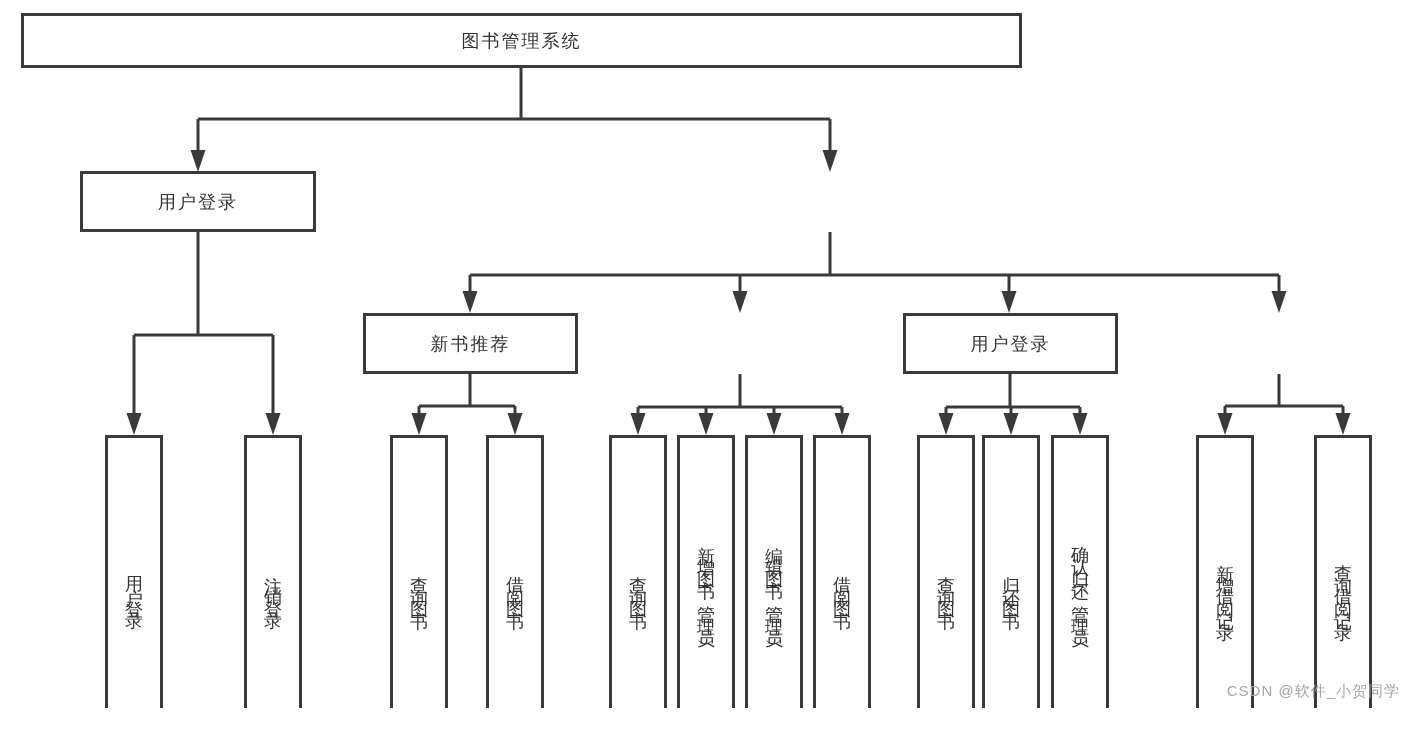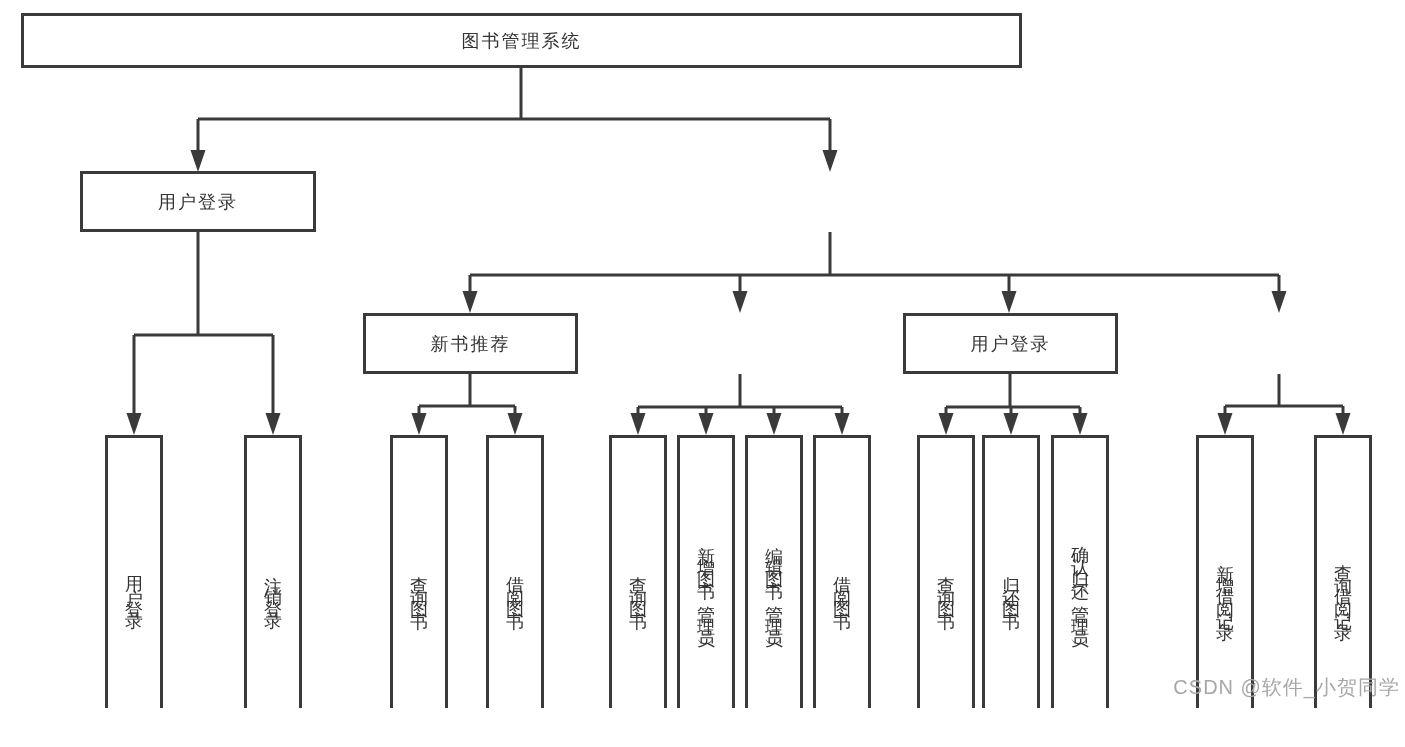--- a/index.html
+++ b/index.html
@@ -82,21 +82,21 @@
   .l-borrow-book-2{left:813px;}
   .l-query-book-3{left:917px;}
   .l-return-book{left:982px;}
   .l-confirm-return{left:1051px;}
   .l-add-record{left:1196px;}
   .l-query-record{left:1314px;}
   .watermark{
     position:absolute;
     right:5px;
     bottom:7px;
-    font-size:20px;
+    font-size:15px;
     color:var(--watermark);
     z-index:5;
     letter-spacing:1px;
     white-space:nowrap;
   }
 </style>
 </head>
 <body>
 
 <div class="canvas">

